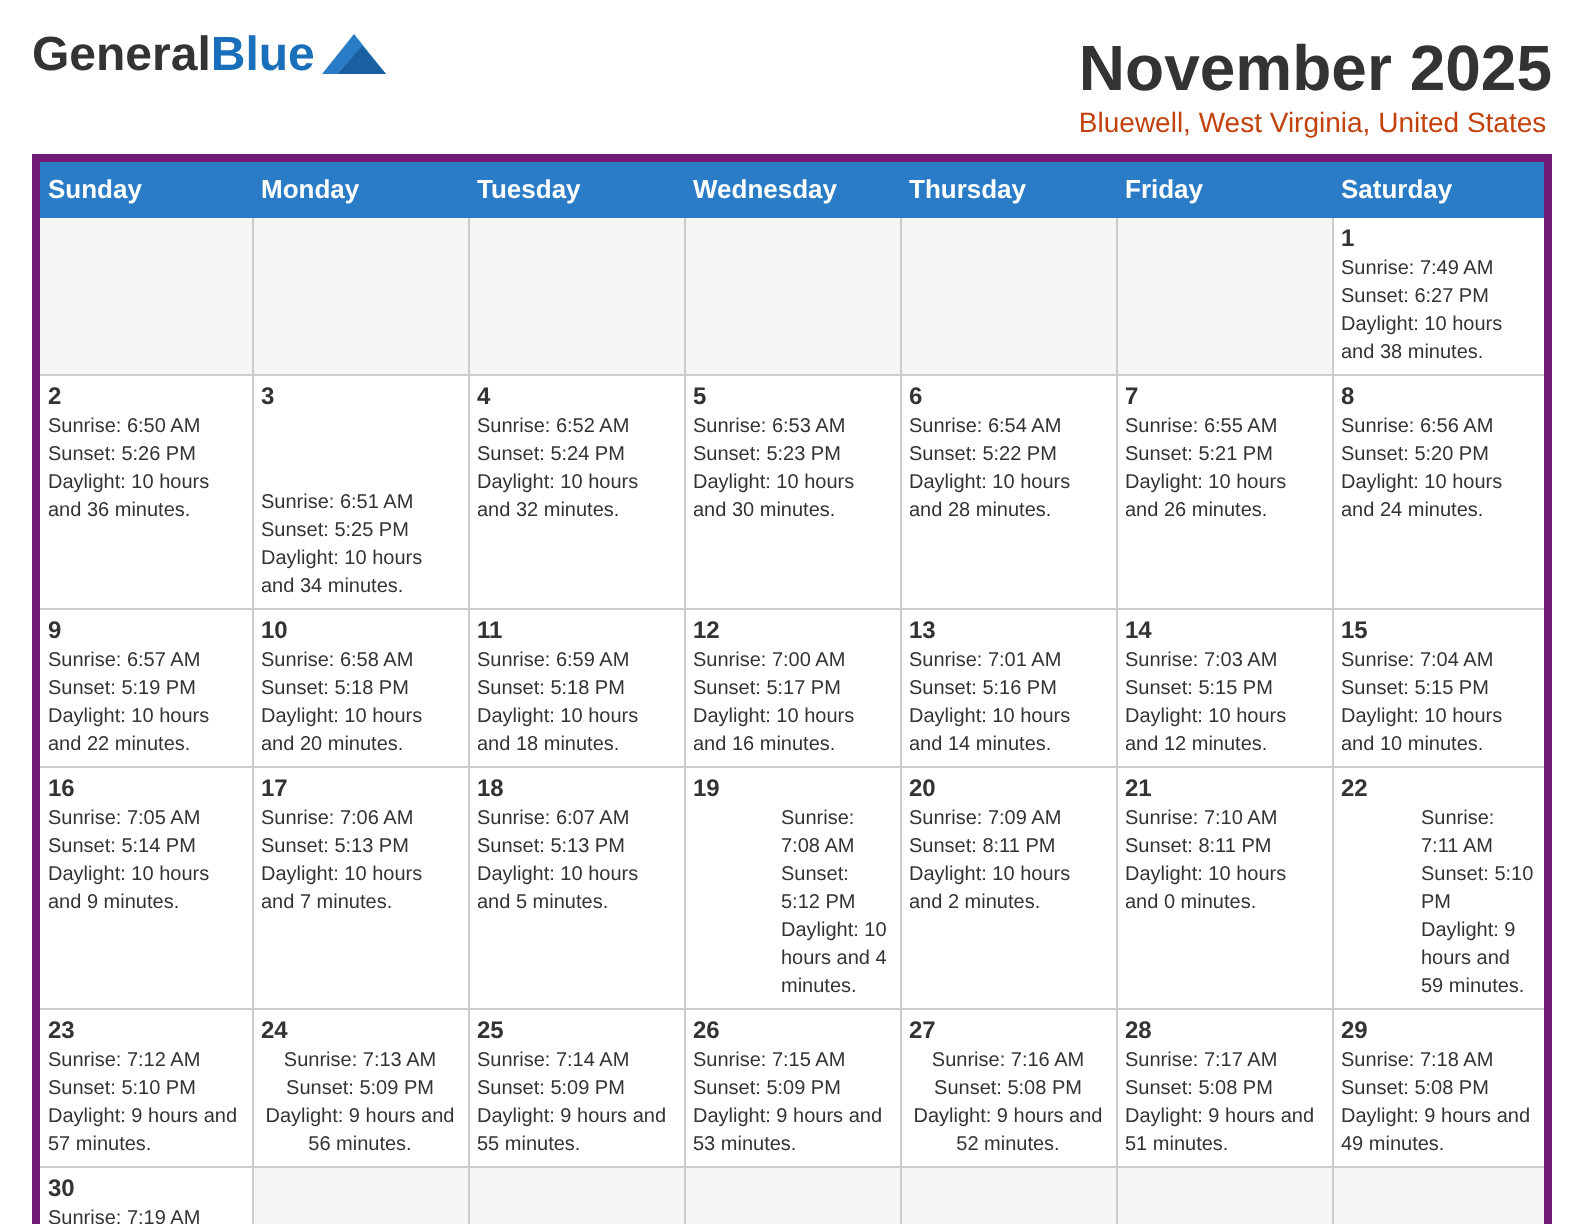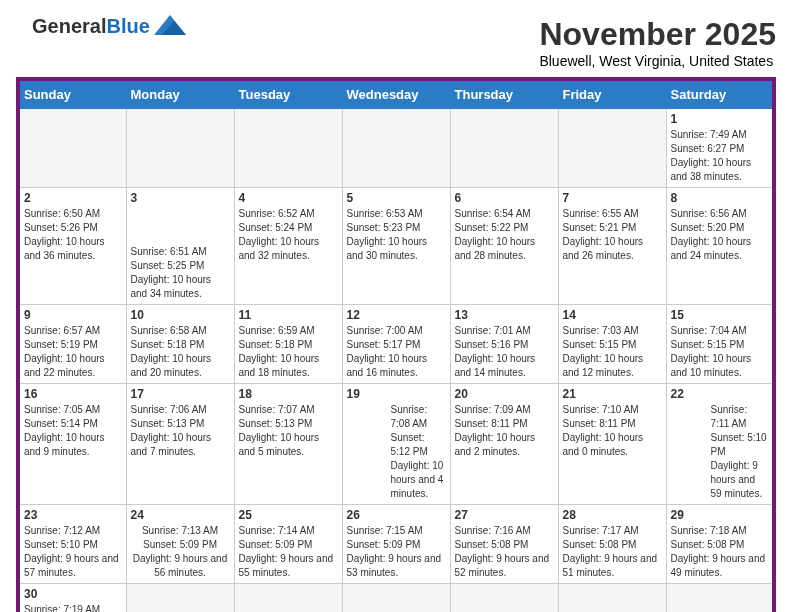--- a/index.html
+++ b/index.html
@@ -15,43 +15,42 @@
       justify-content: space-between;
       align-items: flex-start;
       margin-bottom: 8px;
     }
     .logo {
       display: flex;
       flex-direction: column;
       align-items: flex-start;
     }
     .logo-text {
-      font-size: 20px;
+      font-size: 24px;
       font-weight: bold;
       color: #333;
       line-height: 1;
-      margin-left: 16px;
     }
     .logo-text span.blue { color: #1a6fbb; }
     .logo-icon {
       width: 32px;
       height: 20px;
       margin-left: 48px;
       margin-top: -2px;
     }
     .title-block {
     }
     .month-title {
       font-size: 32px;
       font-weight: bold;
       color: #333;
     }
     .location {
       font-size: 14px;
-      color: #000000;
+      color: #c2410c;
     }
     .calendar {
       width: 100%;
       border-collapse: collapse;
       border: 4px solid #701a75;
       padding-left: 24px;
     }
     .calendar th {
       background: #2a7cc7;
       color: #fff;
@@ -230,21 +229,21 @@
 Daylight: 10 hours and 9 minutes.</div>
         </td>
         <td>
           <span class="day-number">17</span>
           <div class="day-info" style="white-space: pre-line;">Sunrise: 7:06 AM
 Sunset: 5:13 PM
 Daylight: 10 hours and 7 minutes.</div>
         </td>
         <td>
           <span class="day-number">18</span>
-          <div class="day-info" style="white-space: pre-line;">Sunrise: 7:07 AM
+          <div class="day-info" style="white-space: pre-line;">Sunrise: 6:07 AM
 Sunset: 5:13 PM
 Daylight: 10 hours and 5 minutes.</div>
         </td>
         <td>
           <span class="day-number">19</span>
           <div class="day-info" style="white-space: pre-line; margin-left: 44px;">Sunrise: 7:08 AM
 Sunset: 5:12 PM
 Daylight: 10 hours and 4 minutes.</div>
         </td>
         <td>
@@ -286,21 +285,21 @@
 Daylight: 9 hours and 55 minutes.</div>
         </td>
         <td>
           <span class="day-number">26</span>
           <div class="day-info" style="white-space: pre-line;">Sunrise: 7:15 AM
 Sunset: 5:09 PM
 Daylight: 9 hours and 53 minutes.</div>
         </td>
         <td>
           <span class="day-number">27</span>
-          <div class="day-info" style="white-space: pre-line;">Sunrise: 7:16 AM
+          <div class="day-info" style="white-space: pre-line; text-align: center;">Sunrise: 7:16 AM
 Sunset: 5:08 PM
 Daylight: 9 hours and 52 minutes.</div>
         </td>
         <td>
           <span class="day-number">28</span>
           <div class="day-info" style="white-space: pre-line;">Sunrise: 7:17 AM
 Sunset: 5:08 PM
 Daylight: 9 hours and 51 minutes.</div>
         </td>
         <td>

